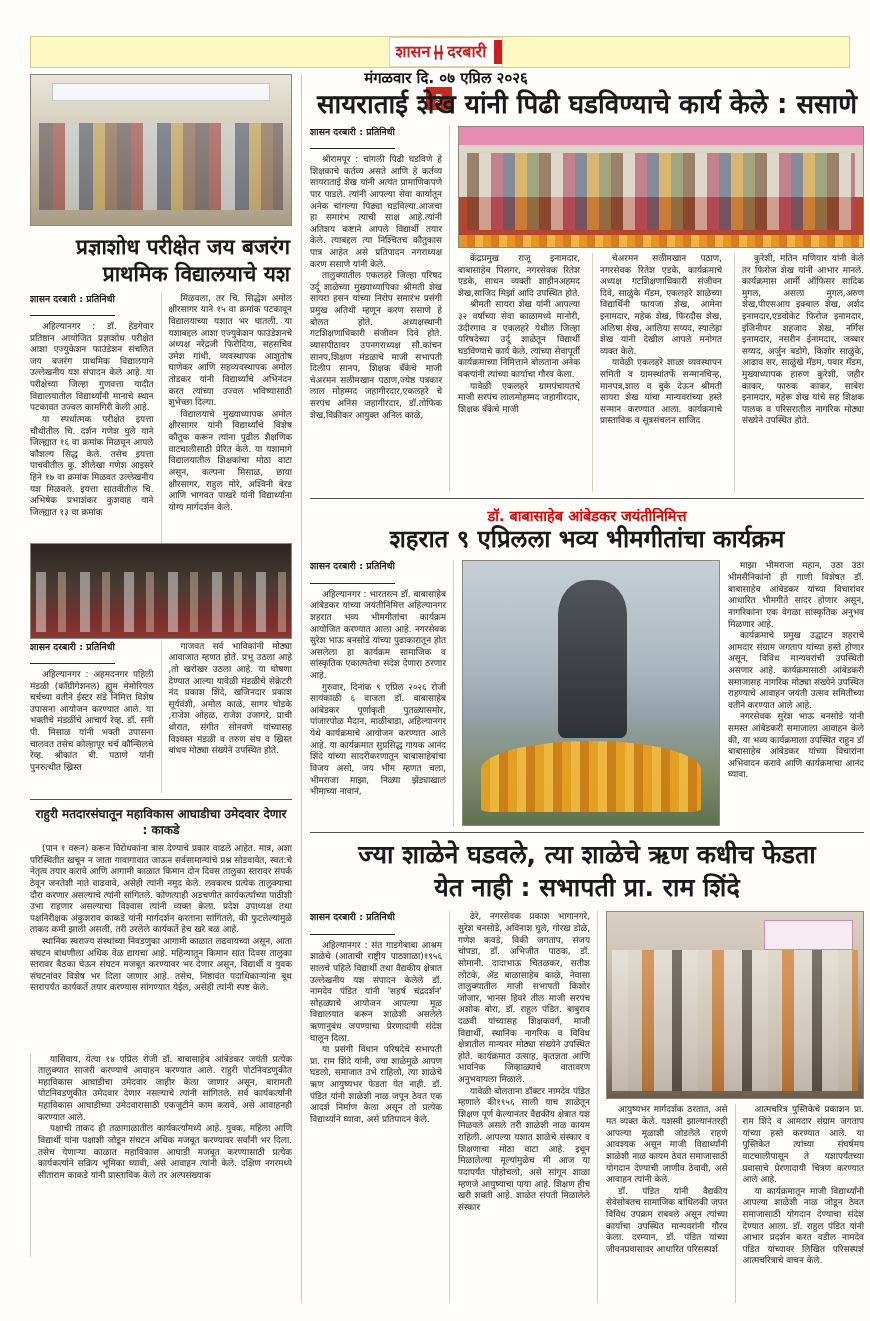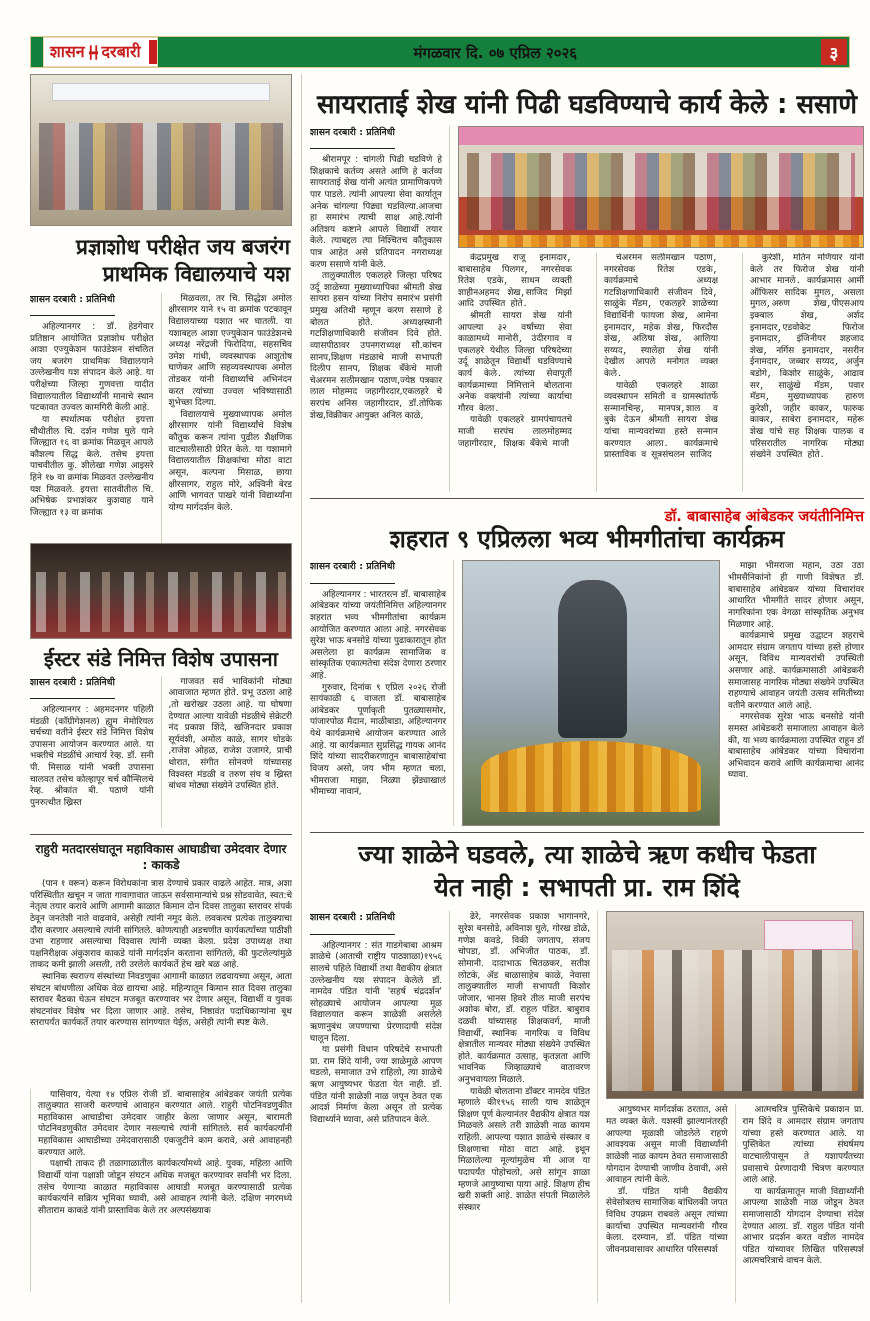--- a/index.html
+++ b/index.html
@@ -1,20 +1,20 @@
 <!DOCTYPE html>
 <html lang="mr"><head>
 <meta charset="utf-8">
 <style>
   html,body{margin:0;padding:0;background:#ffffff;}
   .page{position:relative;width:870px;height:1321px;background:#fffefb;overflow:hidden;
         font-family:"DejaVu Sans",sans-serif;color:#1a1a1a;}
   
   .masthead-bar{position:absolute;left:30px;top:36px;width:818px;height:30px;
-        background:#15803d;display:flex;align-items:center;border:1px solid #d9c globale;}
+        background:#fef9c3;display:flex;align-items:center;border:1px solid #d9c globale;flex-direction:column;}
   .masthead-bar{border:1px solid #d8c78f;}
   .logo-box{background:#ffffff;display:flex;align-items:center;gap:3px;
         padding:2px 0 2px 6px;margin-left:12px;border:1px solid #e3d6a8;}
   .logo-text{color:#c71f1f;font-weight:bold;font-size:16px;line-height:1;}
   .chair{display:flex;align-items:center;}
   .logo-stripe{width:8px;height:24px;background:#c71f1f;margin-left:5px;}
   .date-line{flex:1;text-align:center;font-size:15px;font-weight:bold;color:#141414;padding-left:12px;}
   .page-num-box{width:26px;height:26px;background:#c62a21;color:#ffffff;display:flex;
         align-items:center;justify-content:center;font-size:17px;font-weight:bold;margin-right:2px;}
   
@@ -28,32 +28,32 @@
         padding-bottom:10px;margin-bottom:5px;text-indent:0;}
   .cols2{display:flex;gap:7px;}
   .cols2 .tcol + .tcol, .r1-cols .tcol + .tcol, .r3-cols .tcol + .tcol{
         border-left:1px solid #d4cec1;padding-left:7px;}
   .vsep-r{border-right:1px solid #d4cec1;padding-right:7px;}
   
   .h-left1{font-size:21px;font-weight:bold;text-align:right;line-height:1.28;margin:8px 2px 5px;}
   .h-left2{font-size:20px;font-weight:bold;text-align:center;line-height:1.2;margin:8px 2px 5px;}
   .h-left3{font-size:12px;font-weight:bold;text-align:center;line-height:1.35;margin:0 2px 5px;}
   .h-r1{font-size:26px;font-weight:bold;text-align:center;line-height:1.15;margin:16px 0 6px;}
-  .kicker{color:#d40707;font-size:14.5px;font-weight:bold;text-align:right;margin:4px 0 1px;}
+  .kicker{color:#d40707;font-size:14.5px;font-weight:bold;text-align:center;margin:4px 0 1px;}
   .h-r2{font-size:24px;font-weight:bold;text-align:center;line-height:1.15;margin:1px 0 7px;}
   .h-r3{font-size:25px;font-weight:bold;text-align:center;line-height:1.3;margin:2px 30px 7px;}
   .rule{border:none;border-top:1px solid #55504a;margin:6px 0;}
   
   .l1-text{height:250px;}
   .l2-text{height:152px;}
   .l3-text{height:414px;flex-direction:column;}
   .r1-content{display:flex;gap:8px;height:366px;}
   .r1-c1{width:132px;flex:none;}
   .r1-right{flex:1;display:flex;flex-direction:column;min-width:0;}
-  .r1-cols{display:flex;gap:24px;flex:1;overflow:hidden;font-family:Liberation Mono, monospace;}
+  .r1-cols{display:flex;gap:12px;flex:1;overflow:hidden;}
   .r2-content{display:flex;gap:8px;height:266px;}
   .r2-c{width:136px;flex:none;}
   .r3-content{display:flex;gap:8px;height:392px;}
   .r3-c{width:132px;flex:none;}
   .r3-right{flex:1;display:flex;flex-direction:column;min-width:0;}
   .r3-cols{display:flex;gap:7px;flex:1;overflow:hidden;}
   
   .photo{position:relative;overflow:hidden;border:1px solid #8d877b;}
   .photo-l1{height:150px;margin-bottom:2px;
         background:linear-gradient(180deg,#e9e5d9 0%,#d8d1c1 30%,#c2b8a4 62%,#a89c85 100%);}
@@ -126,21 +126,20 @@
                 <p class="para">मिळवला, तर चि. सिद्धेश अमोल क्षीरसागर याने १५ वा क्रमांक पटकावून विद्यालयाच्या यशात भर घातली. या यशाबद्दल आशा एज्युकेशन फाउंडेशनचे अध्यक्ष नरेंद्रजी फिरोदिया, सहसचिव उमेश गांधी, व्यवस्थापक आशुतोष घाणेकर आणि सहव्यवस्थापक अमोल तोडकर यांनी विद्यार्थ्यांचे अभिनंदन करत त्यांच्या उज्वल भविष्यासाठी शुभेच्छा दिल्या.</p>
                 <p class="para">विद्यालयाचे मुख्याध्यापक अमोल क्षीरसागर यांनी विद्यार्थ्यांचे विशेष कौतुक करून त्यांना पुढील शैक्षणिक वाटचालीसाठी प्रेरित केले. या यशामागे विद्यालयातील शिक्षकांचा मोठा वाटा असून, कल्पना मिसाळ, छाया क्षीरसागर, राहुल मोरे, अश्विनी बेरड आणि भागवत पाखरे यांनी विद्यार्थ्यांना योग्य मार्गदर्शन केले.</p>
               </div>
           </div>
         </div>
       </article>
 
       <div class="photo photo-l2"></div>
 
       <article>
-        <h2 class="h-left2">ईस्टर संडे निमित्त विशेष उपासना</h2>
         <div class="cols2 l2-text">
           <div class="tcol">
             <span class="byline">शासन दरबारी : प्रतिनिधी</span>
             <div>
                 <p class="para">अहिल्यानगर : अहमदनगर पहिली मंडळी (काँग्रीगेशनल) ह्युम मेमोरियल चर्चच्या वतीने ईस्टर संडे निमित्त विशेष उपासना आयोजन करण्यात आले. या भक्तीचे मंडळींचे आचार्य रेव्ह. डॉ. सनी पी. मिसाळ यांनी भक्ती उपासना चालवत तसेच कोल्हापूर चर्च कौन्सिलचे रेव्ह. श्रीकांत बी. पठाणे यांनी पुनरुत्थीत ख्रिस्त</p>
               </div>
           </div>
           <div class="tcol">
             <div>
                 <p class="para">गाजवत सर्व भाविकांनी मोठ्या आवाजात म्हणत होते. प्रभू उठला आहे ,तो खरोखर उठला आहे. या घोषणा देण्यात आल्या यावेळी मंडळीचे सेक्रेटरी नंद प्रकाश शिंदे, खजिनदार प्रकाश सूर्यवंशी, अमोल काळे, सागर घोडके ,राजेश ओहळ, राजेश उजागरे, प्राची थोरात, संगीत सोनवणे यांच्यासह विश्वस्त मंडळी व तरुण संघ व ख्रिस्त बांधव मोठ्या संख्येने उपस्थित होते.</p>

